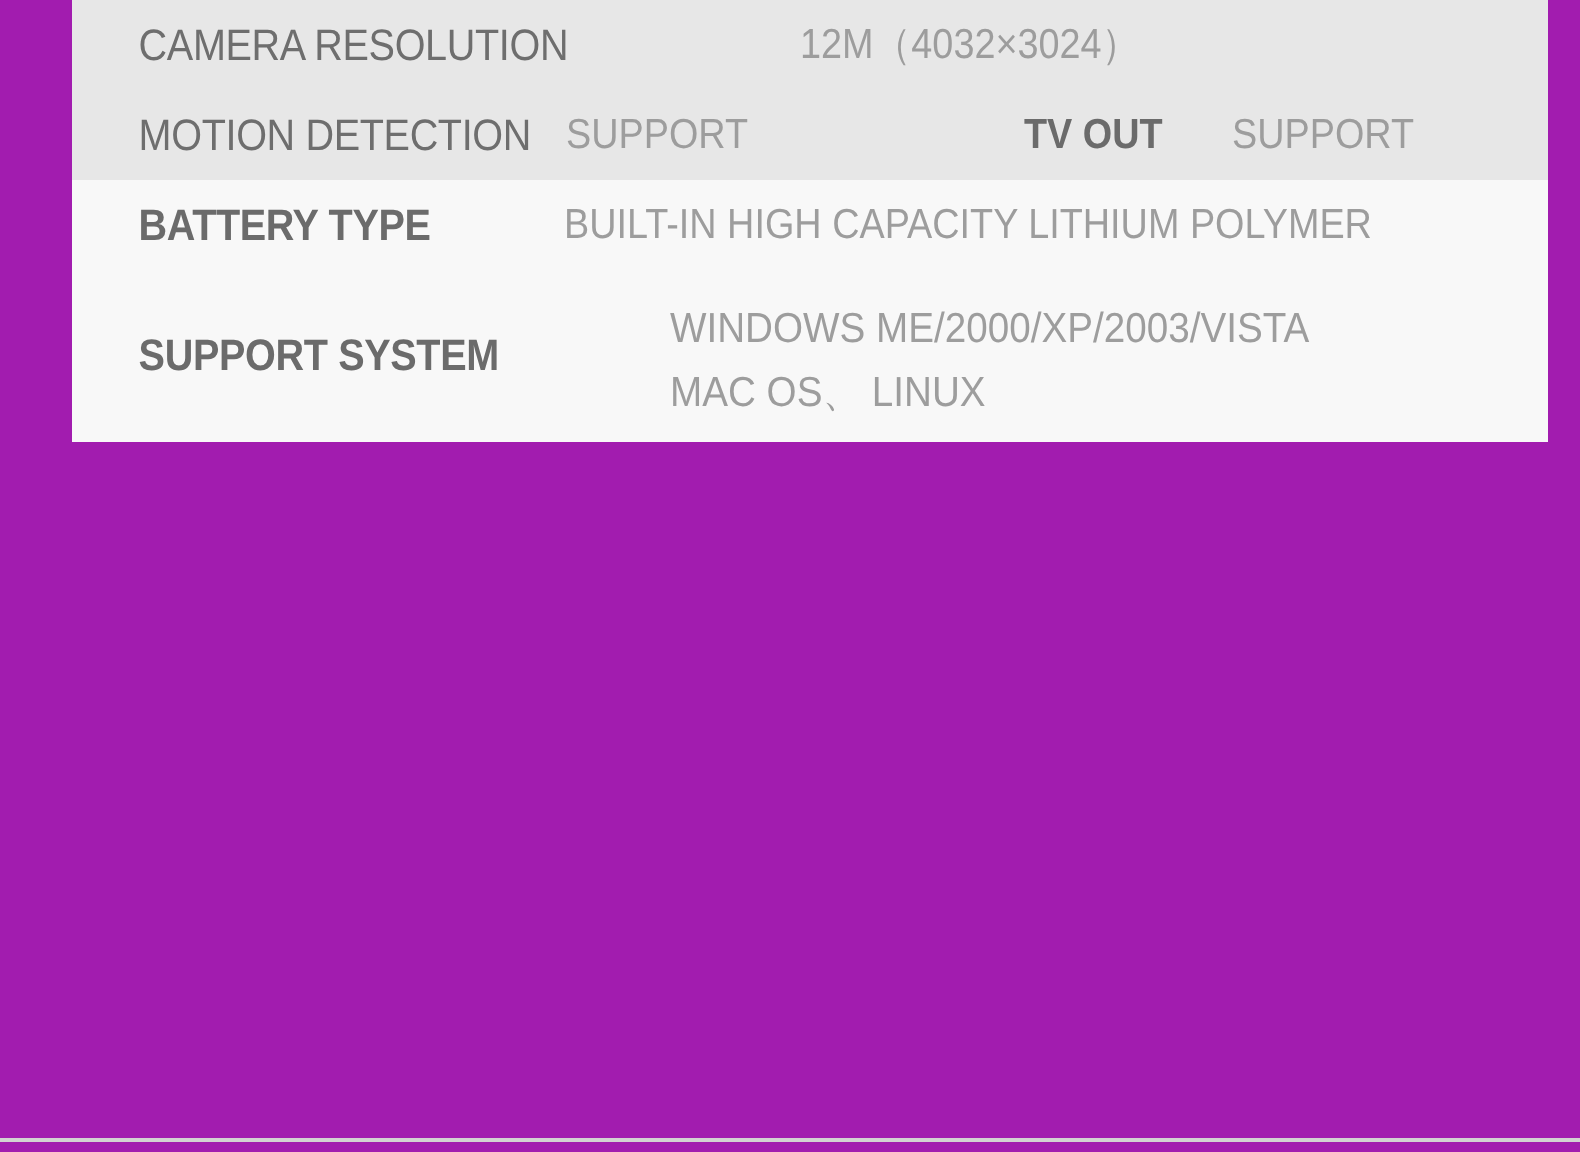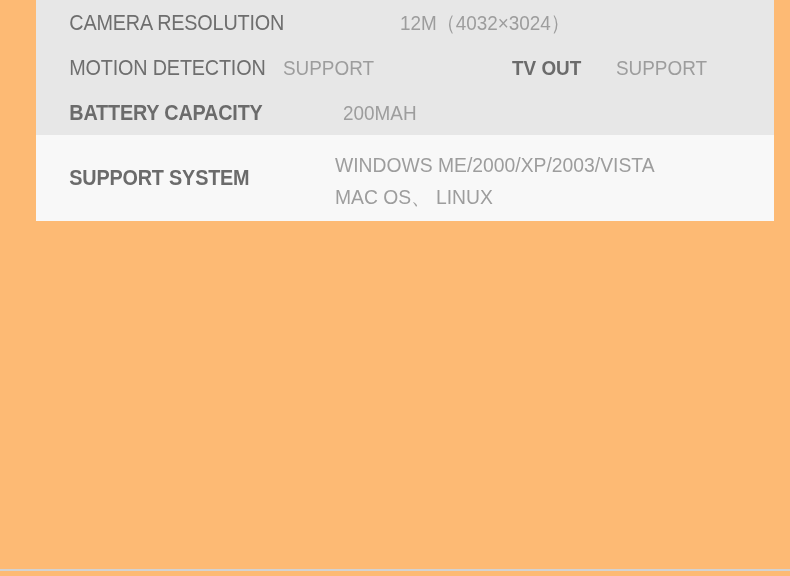--- a/index.html
+++ b/index.html
@@ -12,21 +12,21 @@
     height: 576px;
     overflow: hidden;
     font-family: "Liberation Sans", "DejaVu Sans", sans-serif;
     -webkit-font-smoothing: antialiased;
   }
 
   #spec-page {
     position: relative;
     width: 790px;
     height: 576px;
-    background: #fdba74;
+    background: #a21caf;
   }
 
   
   #spec-table {
     position: absolute;
     left: 36px;
     top: 0px;
     width: 738px;
   }
 
@@ -129,25 +129,25 @@
     </div>
 
 
     <div class="spec-row band-dark">
       <span class="spec-label">MOTION DETECTION</span>
       <span class="spec-value md-support-1">SUPPORT</span>
       <span class="spec-value dark md-tvout">TV OUT</span>
       <span class="spec-value md-support-2">SUPPORT</span>
     </div>
 
+    <div class="spec-row band-light">
+      <span class="spec-label bolder">BATTERY TYPE</span>
+      <span class="spec-value v-246">BUILT-IN HIGH CAPACITY LITHIUM POLYMER</span>
+    </div>
 
-    <div class="spec-row band-dark">
-      <span class="spec-label bolder">BATTERY CAPACITY</span>
-      <span class="spec-value v-307">200MAH</span>
-    </div>
 
 
 
 
 
     <div class="spec-row band-light tall">
       <span class="spec-label bolder">SUPPORT SYSTEM</span>
       <span class="spec-value-block">
         <span class="vline">WINDOWS ME/2000/XP/2003/VISTA</span>
         <span class="vline">MAC OS、 LINUX</span>

